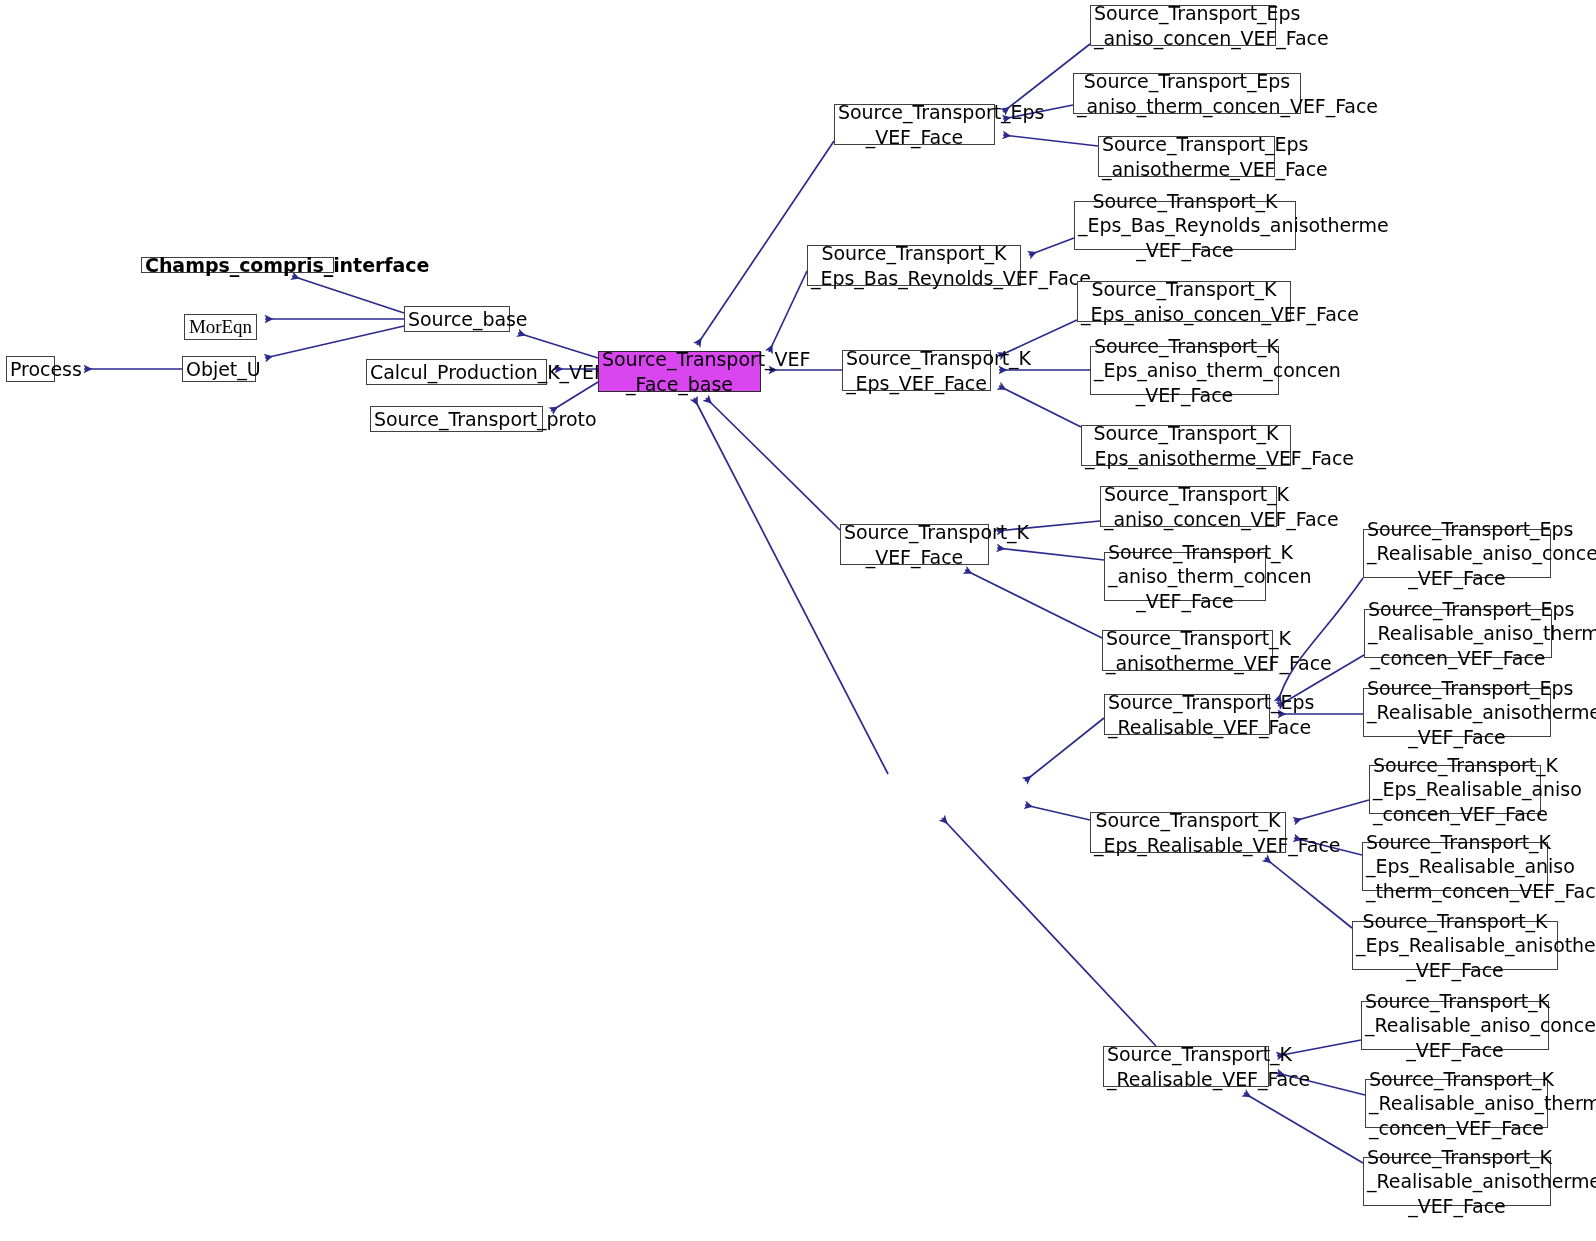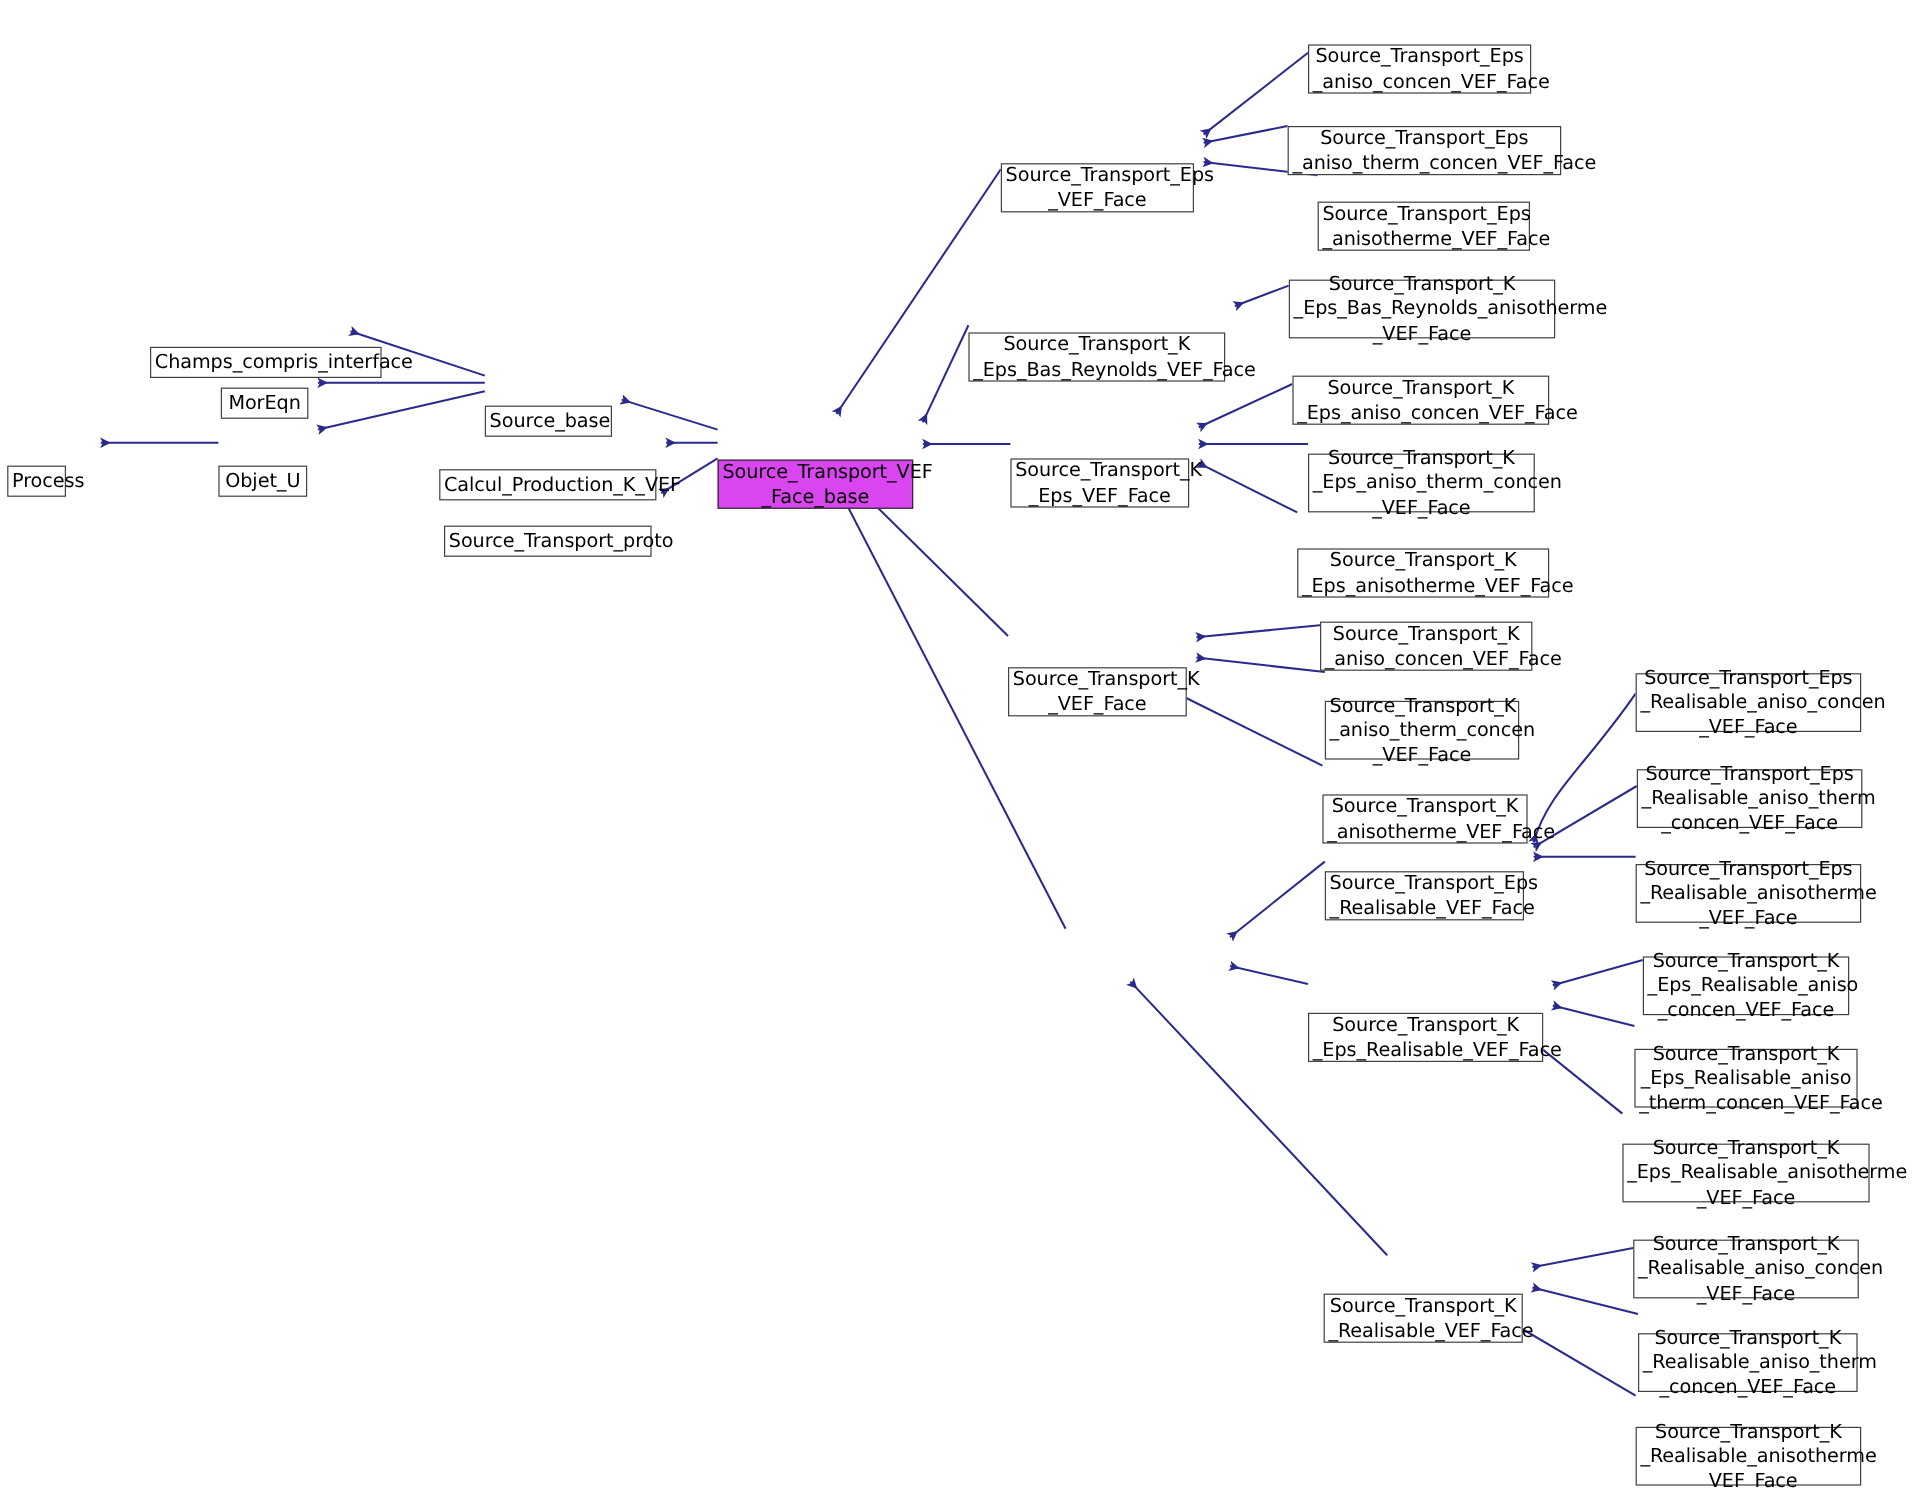--- a/index.html
+++ b/index.html
@@ -22,30 +22,29 @@
     width: 1596px;
     height: 1241px;
     pointer-events: none;
   }
   .node {
     position: absolute;
     box-sizing: border-box;
     border: 1.3px solid #404040;
     background: #ffffff;
     color: #000000;
-    font-size: 16px;
+    font-size: 19px;
     line-height: 1.28;
     display: flex;
     align-items: center;
     justify-content: center;
     text-align: center;
     white-space: pre-line;
     letter-spacing: -0.05px;
     padding: 0 3px;
-    margin-top: 32px;
   }
   .node.root {
     background: #d946ef;
     border-color: #2b2b2b;
   }
   .node .lbl { display: block; width: 100%; }
 </style>
 </head>
 <body>
 
@@ -86,22 +85,22 @@
       <path d="M 1369,800 L 1294,821" fill="none" stroke="#2a2a8c" stroke-width="1.7" marker-end="url(#arrow)"></path>
       <path d="M 1362,855 L 1294,838" fill="none" stroke="#2a2a8c" stroke-width="1.7" marker-end="url(#arrow)"></path>
       <path d="M 1352,928 L 1265,858" fill="none" stroke="#2a2a8c" stroke-width="1.7" marker-end="url(#arrow)"></path>
       <path d="M 1156,1046 L 942,818" fill="none" stroke="#2a2a8c" stroke-width="1.7" marker-end="url(#arrow)"></path>
       <path d="M 1361,1040 L 1277,1056" fill="none" stroke="#2a2a8c" stroke-width="1.7" marker-end="url(#arrow)"></path>
       <path d="M 1365,1095 L 1277,1073" fill="none" stroke="#2a2a8c" stroke-width="1.7" marker-end="url(#arrow)"></path>
       <path d="M 1363,1163 L 1244,1093" fill="none" stroke="#2a2a8c" stroke-width="1.7" marker-end="url(#arrow)"></path>
     </svg>
 <div class="node" style="left: 6px; top: 356px; width: 49px; height: 26px;"><span class="lbl">Process</span></div>
     <div class="node" style="left: 182px; top: 356px; width: 74px; height: 26px;"><span class="lbl">Objet_U</span></div>
-    <div class="node" style="left: 184px; top: 291px; width: 73px; height: 26px;"><span class="lbl">MorEqn</span></div>
-    <div class="node" style="left: 125px; top: 257px; width: 193px; height: 26px;"><span class="lbl">Champs_compris_interface</span></div>
+    <div class="node" style="left: 184px; top: 314px; width: 73px; height: 26px; font-family: Liberation Serif, serif;"><span class="lbl">MorEqn</span></div>
+    <div class="node" style="left: 141px; top: 257px; width: 193px; height: 16px; font-weight: bold;"><span class="lbl">Champs_compris_interface</span></div>
     <div class="node" style="left: 404px; top: 306px; width: 106px; height: 26px;"><span class="lbl">Source_base</span></div>
     <div class="node" style="left: 366px; top: 359px; width: 181px; height: 26px;"><span class="lbl">Calcul_Production_K_VEF</span></div>
     <div class="node" style="left: 370px; top: 406px; width: 173px; height: 26px; justify-content: center;"><span class="lbl">Source_Transport_proto</span></div>
     <div class="node root" style="left: 598px; top: 351px; width: 163px; height: 41px;"><span class="lbl">Source_Transport_VEF
 _Face_base</span></div>
     <div class="node" style="left: 834px; top: 104px; width: 161px; height: 41px;"><span class="lbl">Source_Transport_Eps
 _VEF_Face</span></div>
     <div class="node" style="left: 1090px; top: 5px; width: 186px; height: 41px;"><span class="lbl">Source_Transport_Eps
 _aniso_concen_VEF_Face</span></div>
     <div class="node" style="left: 1073px; top: 73px; width: 228px; height: 41px;"><span class="lbl">Source_Transport_Eps

